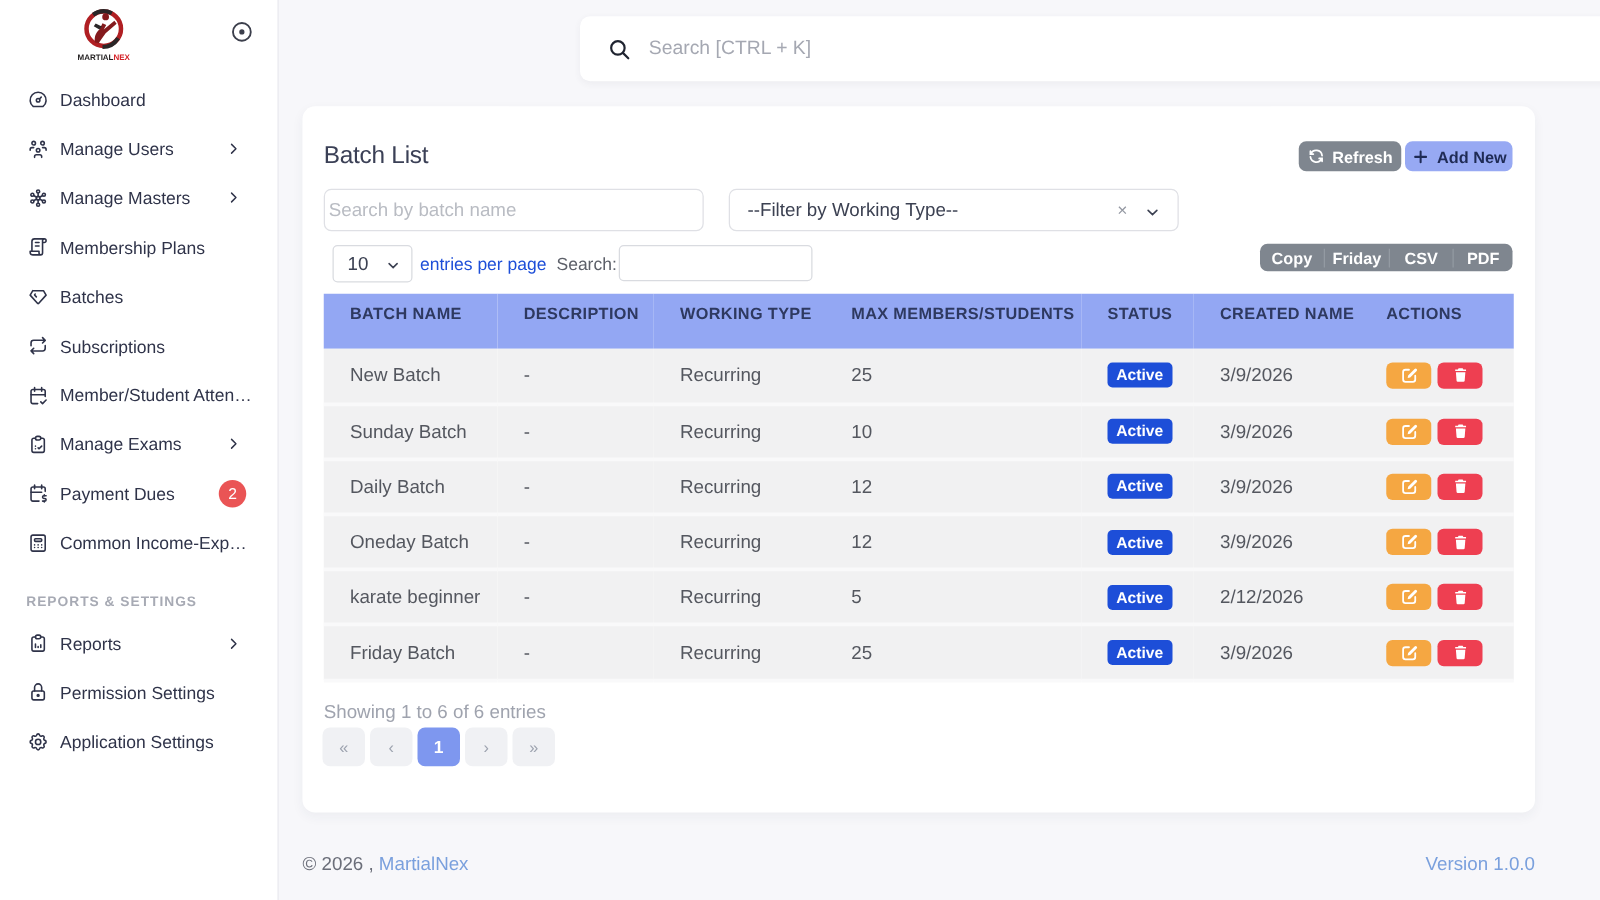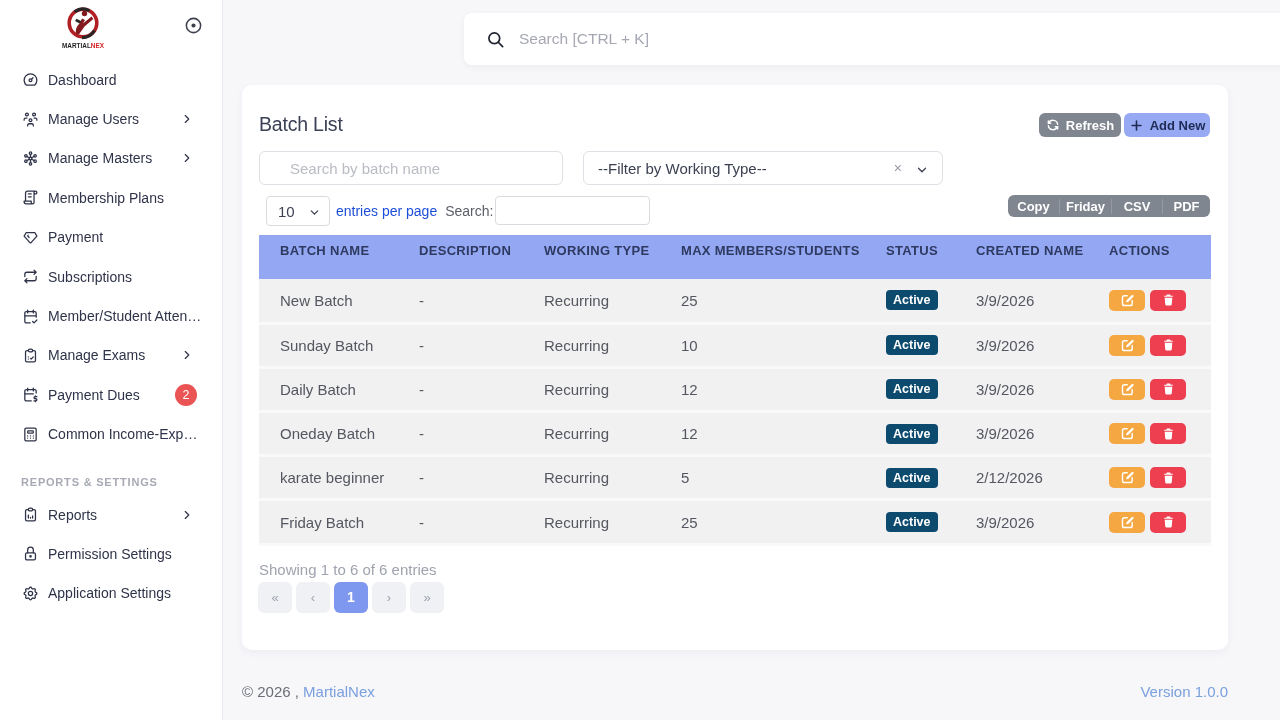--- a/index.html
+++ b/index.html
@@ -20,37 +20,37 @@
 .searchbar .ph { color:#a5a8b2; font-size:15.5px; margin-left:14px; }
 .card { position:absolute; left:19px; top:85px; width:986px; height:565px; background:#fff; border-radius:10px; box-shadow:0 3px 9px rgba(47,51,73,.05); }
 .titlerow { position:relative; height:51px; }
 .title { position:absolute; left:17px; top:28px; font-size:19.5px; color:#3b4056; font-weight:500; letter-spacing:-0.2px; }
 .btns { position:absolute; top:28px; right:18px; display:flex; gap:3px; }
 .btn { height:24px; border-radius:6px; display:flex; align-items:center; justify-content:center; font-size:13px; font-weight:bold; }
 .btn.gray { background:#7f868f; color:#fff; width:82px; }
 .btn.blue { background:#97a9f3; color:#1f2b55; width:86px; }
 .filterrow { display:flex; padding:15px 17px 0 17px; gap:20px; }
 .inp { height:34px; border:1px solid #dfe0e5; border-radius:6px; background:#fff; }
-.finput { width:304px; display:flex; align-items:center; padding-left:30px; color:#b9bcc3; font-size:15px; }
+.finput { width:304px; display:flex; align-items:center; padding-left:3px; color:#b9bcc3; font-size:15px; }
 .fselect { width:360px; display:flex; align-items:center; padding-left:14px; color:#3c4152; font-size:15px; position:relative; }
 .fselect .x { position:absolute; right:40px; color:#9599a3; font-size:14px; }
 .fselect .ch { position:absolute; right:14px; top:12px; }
 .ctrlrow { display:flex; align-items:flex-start; padding:11px 17px 0 17px; position:relative; height:41px; }
 .lensel { width:64px; height:30px; border:1px solid #d9dbe0; border-radius:4px; margin-left:7px; display:flex; align-items:center; padding-left:11px; color:#3c4152; font-size:15px; position:relative; }
 .lensel .ch { position:absolute; right:9px; top:10px; }
 .epp { margin-left:6px; color:#1d4ed8; font-size:14px; line-height:30px; }
 .slabel { margin-left:8px; color:#5d6069; font-size:14px; line-height:30px; }
 .sinput { width:155px; height:29px; border:1px solid #d9dbe0; border-radius:4px; margin-left:2px; }
 .export { position:absolute; right:18px; top:10px; display:flex; height:22px; border-radius:6px; overflow:hidden; background:#7f868f;align-items:center; }
 .export div { color:#fff; font-size:13px; font-weight:bold; display:flex; align-items:center; justify-content:center; border-right:1px solid #939aa2; }
 .export div:last-child { border-right:none; }
 .tbl { margin:9px 17px 0 17px; width:952px; border-collapse:collapse; table-layout:fixed; }
 .tbl th { background:#93a7f3; color:#2e3960; font-size:13px; letter-spacing:.3px; text-align:left; font-weight:bold; height:44px; padding:0 0 14px 21px; }
 .tbl td { background:#f1f1f2; color:#54575f; font-size:15px; height:44.2px; padding:0 0 0 21px; border-bottom:3px solid #f9f9fa; }
-.badge { display:inline-block; background:#0c4a6e; color:#fff; font-size:12.5px; font-weight:bold; padding:3px 7px; border-radius:4px; }
+.badge { display:inline-block; background:#1d4ed8; color:#fff; font-size:12.5px; font-weight:bold; padding:3px 7px; border-radius:4px; }
 .abtn { display:inline-flex; width:36px; height:21px; border-radius:5px; align-items:center; justify-content:center; vertical-align:middle; }
 .abtn.edit { background:#f5a742; margin-right:5px; }
 .abtn.del { background:#ee3f51; }
 .showing { padding:15px 17px 0 17px; color:#9fa3ae; font-size:15px; }
 .pager { display:flex; padding:4px 16px 0 16px; gap:4px; }
 .pbtn { width:34px; height:31.5px; background:#f0f1f4; border-radius:6px; color:#9da3af; font-size:13px; display:flex; align-items:center; justify-content:center; }
 .pbtn.act { background:#7e97ef; color:#fff; font-size:14px; font-weight:bold; }
 .footer { position:absolute; left:19px; top:683px; width:986px; display:flex; justify-content:space-between; font-size:15px; color:#6b6e79; }
 .footer a { color:#7aa0dd; text-decoration:none; }
 </style>
@@ -121,21 +121,21 @@
           <path d="M9 7l4 0"></path>
           <path d="M9 11l4 0"></path>
         </svg>
         <span class="lbl">Membership Plans</span>
       </div>
     <div class="item">
         <svg class="mi" width="22" height="22" viewBox="0 0 24 24" fill="none" stroke="#2f3349" stroke-width="1.8" stroke-linecap="round" stroke-linejoin="round">
           <path d="M6 5h12l3 5l-8.5 9.5a.7 .7 0 0 1 -1 0l-8.5 -9.5l3 -5"></path>
           <path d="M10 12l-2 -2.2l.6 -1"></path>
         </svg>
-        <span class="lbl">Payment</span>
+        <span class="lbl">Batches</span>
       </div>
     <div class="item">
         <svg class="mi" width="22" height="22" viewBox="0 0 24 24" fill="none" stroke="#2f3349" stroke-width="1.8" stroke-linecap="round" stroke-linejoin="round">
           <path d="M4 12v-3a3 3 0 0 1 3 -3h13m-3 -3l3 3l-3 3"></path>
           <path d="M20 12v3a3 3 0 0 1 -3 3h-13m3 3l-3 -3l3 -3"></path>
         </svg>
         <span class="lbl">Subscriptions</span>
       </div>
     <div class="item">
         <svg class="mi" width="22" height="22" viewBox="0 0 24 24" fill="none" stroke="#2f3349" stroke-width="1.8" stroke-linecap="round" stroke-linejoin="round">

